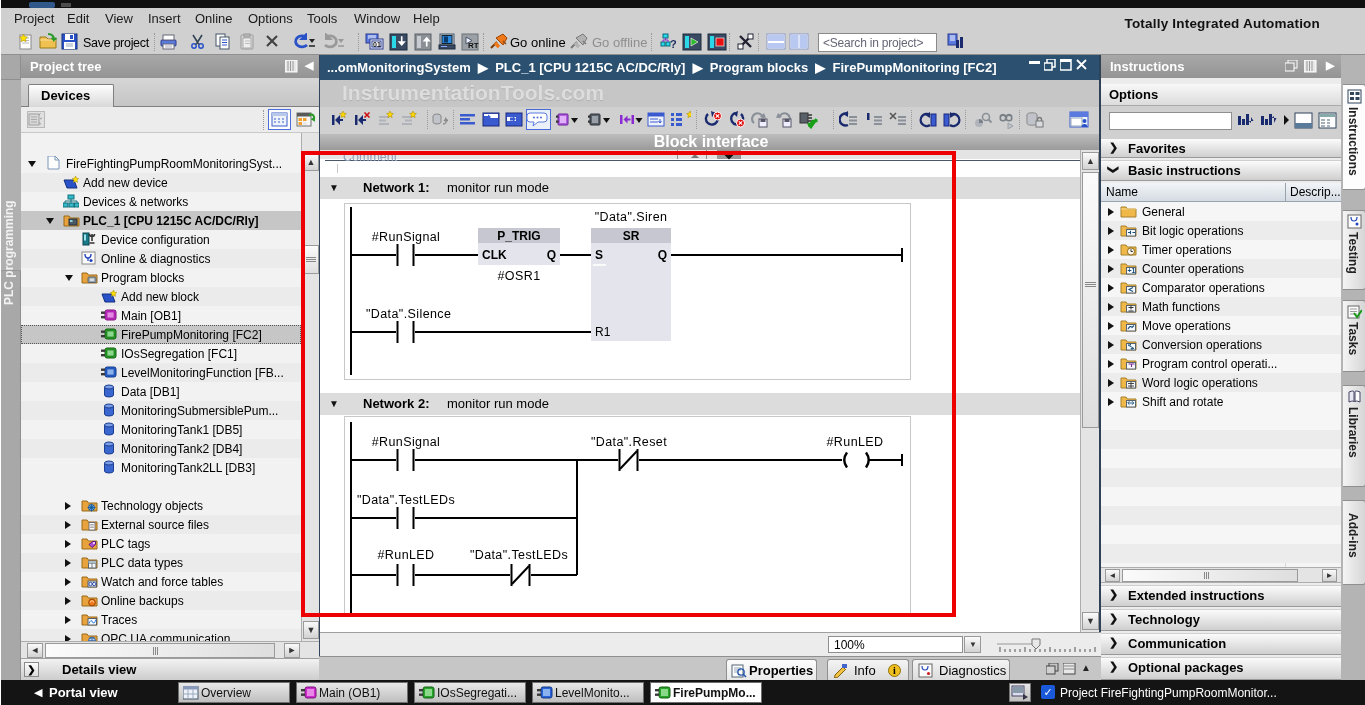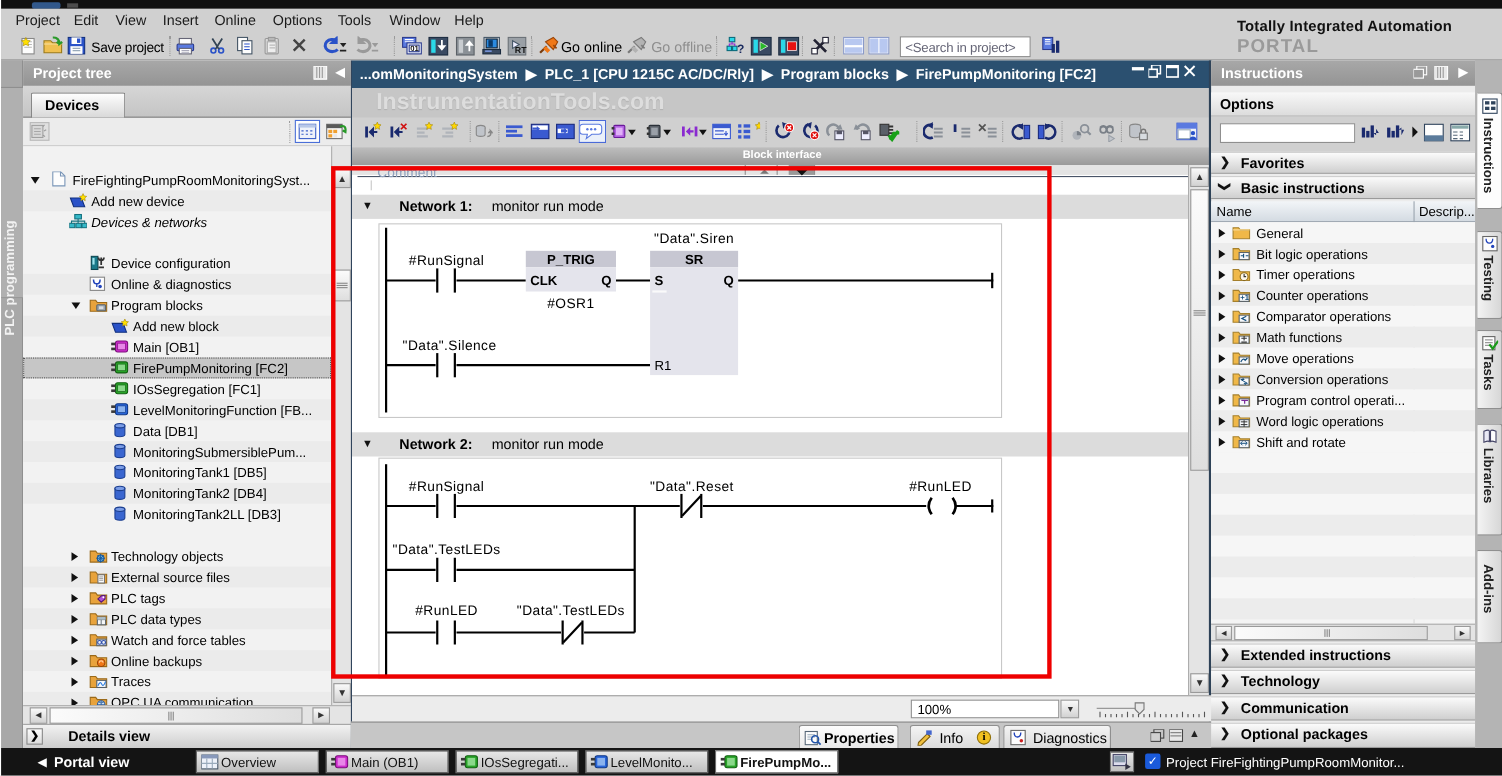--- a/index.html
+++ b/index.html
@@ -31,21 +31,21 @@
 .phead .t { position:absolute; left:9px; top:4px; }
 
 
 #editor { left:318px; top:55px; width:782px; height:625px; background:#d0d0d0; border-left:1px solid #30445c; }
 #edtitle { position:absolute; left:0; top:0; width:782px; height:25px; background:#2b5070; color:#fff; }
 #edtitle .bc { position:absolute; left:7px; top:5px; font-size:13px; font-weight:bold; }
 #watermark { position:absolute; left:0; top:25px; width:782px; height:27px; background:#c6c6c6;
   font-size:21px; font-weight:bold; color:#dddddd; text-shadow:0 1px 1px #b0b0b0; }
 #edtools { position:absolute; left:0; top:52px; width:782px; height:27px; background:#d0d0d0; }
 #blockif { position:absolute; left:0; top:79px; width:782px; height:16px;
-  background:linear-gradient(#bdbdbd,#9a9a9a); color:#fff; font-weight:bold; font-size:10px; text-align:center; line-height:15px; }
+  background:linear-gradient(#bdbdbd,#9a9a9a); color:#fff; font-weight:bold; font-size:16px; text-align:center; line-height:15px; }
 #edcontent { position:absolute; left:0; top:95px; width:762px; height:482px; background:#fff; overflow:hidden; }
 #edvsb { position:absolute; left:760px; top:95px; width:19px; height:482px; }
 #edbottom { position:absolute; left:0; top:577px; width:782px; height:24px; background:#ececec; border-top:1px solid #9f9f9f; }
 
 .esep { position:absolute; top:3px; height:19px; border-left:1px dotted #9a9a9a; }
 #edtools span { }
 .nethead { position:absolute; left:0; width:762px; height:22px; background:#dcdcdc; }
 .nethead .na { position:absolute; left:9px; top:5px; font-size:10px; color:#111; }
 .nethead .nt { position:absolute; left:43px; top:3px; font-size:13px; font-weight:bold; }
 .nethead .nc { position:absolute; left:127px; top:3px; font-size:13px; }
@@ -264,21 +264,20 @@
           <rect x="1" y="1" width="9" height="11" fill="#5a7ae0" stroke="#2a3a8e"></rect>
           <path d="M3 3 h5 M3 5 h5 M3 7 h5" stroke="#fff"></path>
           <g fill="#1a2a6e">
             <rect x="9" y="7" width="3" height="8"></rect>
             <rect x="13" y="4" width="3" height="11"></rect>
           </g>
         </svg></span>
   </div>
   <div class="abs" id="tia">
       <div class="l1">Totally Integrated Automation</div>
-      <div class="l2">PORTAL</div>
     </div>
   <div class="abs" id="leftstrip">
     <div style="position:absolute;left:0;top:24px;width:20px;height:1px;background:#8f8f8f"></div>
     <div style="position:absolute;left:0;top:25px;width:20px;height:190px;background:#b0b0b0"></div>
     <div style="position:absolute;left:0;top:215px;width:20px;height:1px;background:#999"></div>
     <div class="vt">PLC programming</div>
     </div>
   <div class="abs" id="ptree">
     <div style="position:absolute;left:0;top:23px;width:298px;height:29px;background:linear-gradient(#d6d6d6,#c4c4c4)"></div>
     <div class="phead">
@@ -326,29 +325,38 @@
             </svg></span>
           <span class="tx" style="left:45px;">FireFightingPumpRoomMonitoringSyst...</span>
         </div>
 <div class="trow odd" style="top:40px;">
           <span class="ticon" style="left:42px"><svg width="18" height="15">
               <path d="M1 5 L11 5 L14 13 L4 13 Z" fill="#2a52c8" stroke="#12307e"></path>
               <path d="M12.5 1 l1 2.2 2.3 .3 -1.7 1.6 .4 2.3 -2 -1.1 -2 1.1 .4 -2.3 -1.7 -1.6 2.3 -.3 z" fill="#ffe000" stroke="#a08000" stroke-width="0.5"></path>
             </svg></span>
           <span class="tx" style="left:62px;">Add new device</span>
         </div>
-<div class="trow" style="top:59px;font-style:italic;">
+<div class="trow" style="top:59px;">
           <span class="ticon" style="left:42px"><svg width="16" height="14">
               <rect x="5" y="1" width="6" height="4" fill="#35b8c8" stroke="#13707e"></rect>
               <rect x="0" y="9" width="5" height="4" fill="#35b8c8" stroke="#13707e"></rect>
               <rect x="6" y="9" width="5" height="4" fill="#35b8c8" stroke="#13707e"></rect>
               <rect x="11.5" y="9" width="4.5" height="4" fill="#35b8c8" stroke="#13707e"></rect>
               <path d="M8 5 v2 M2 9 V7 h12 v2 M8 7 v2" stroke="#13707e" fill="none"></path>
             </svg></span>
           <span class="tx" style="left:62px;">Devices &amp; networks</span>
+        </div>
+<div class="trow odd" style="top:78px;background:#c6c6c6;">
+          <span class="tarr open" style="left:25px"></span>
+          <span class="ticon" style="left:42px"><svg width="17" height="14">
+              <path d="M1 3 h5 l1.5 2 h8.5 v8 h-15 z" fill="#e8a33c" stroke="#9a6a1a"></path>
+              <rect x="6" y="6" width="8" height="6" fill="#4a5a66" stroke="#22313c"></rect>
+              <rect x="7" y="7" width="2.5" height="2" fill="#8fd0da"></rect>
+            </svg></span>
+          <span class="tx" style="left:62px;font-weight:bold;">PLC_1 [CPU 1215C AC/DC/Rly]</span>
         </div>
 <div class="trow" style="top:97px;">
           <span class="ticon" style="left:60px"><svg width="16" height="14">
               <rect x="2" y="1" width="6" height="12" fill="#1a7a8a" stroke="#0c4650"></rect>
               <rect x="3" y="2.5" width="2" height="6" fill="#9fe2ec"></rect>
               <path d="M11 2 v7 m-2.5 -7 a2.5 2.5 0 0 0 5 0 m-5 9 h5" stroke="#333" stroke-width="1.6" fill="none"></path>
             </svg></span>
           <span class="tx" style="left:80px;">Device configuration</span>
         </div>
 <div class="trow odd" style="top:116px;">

